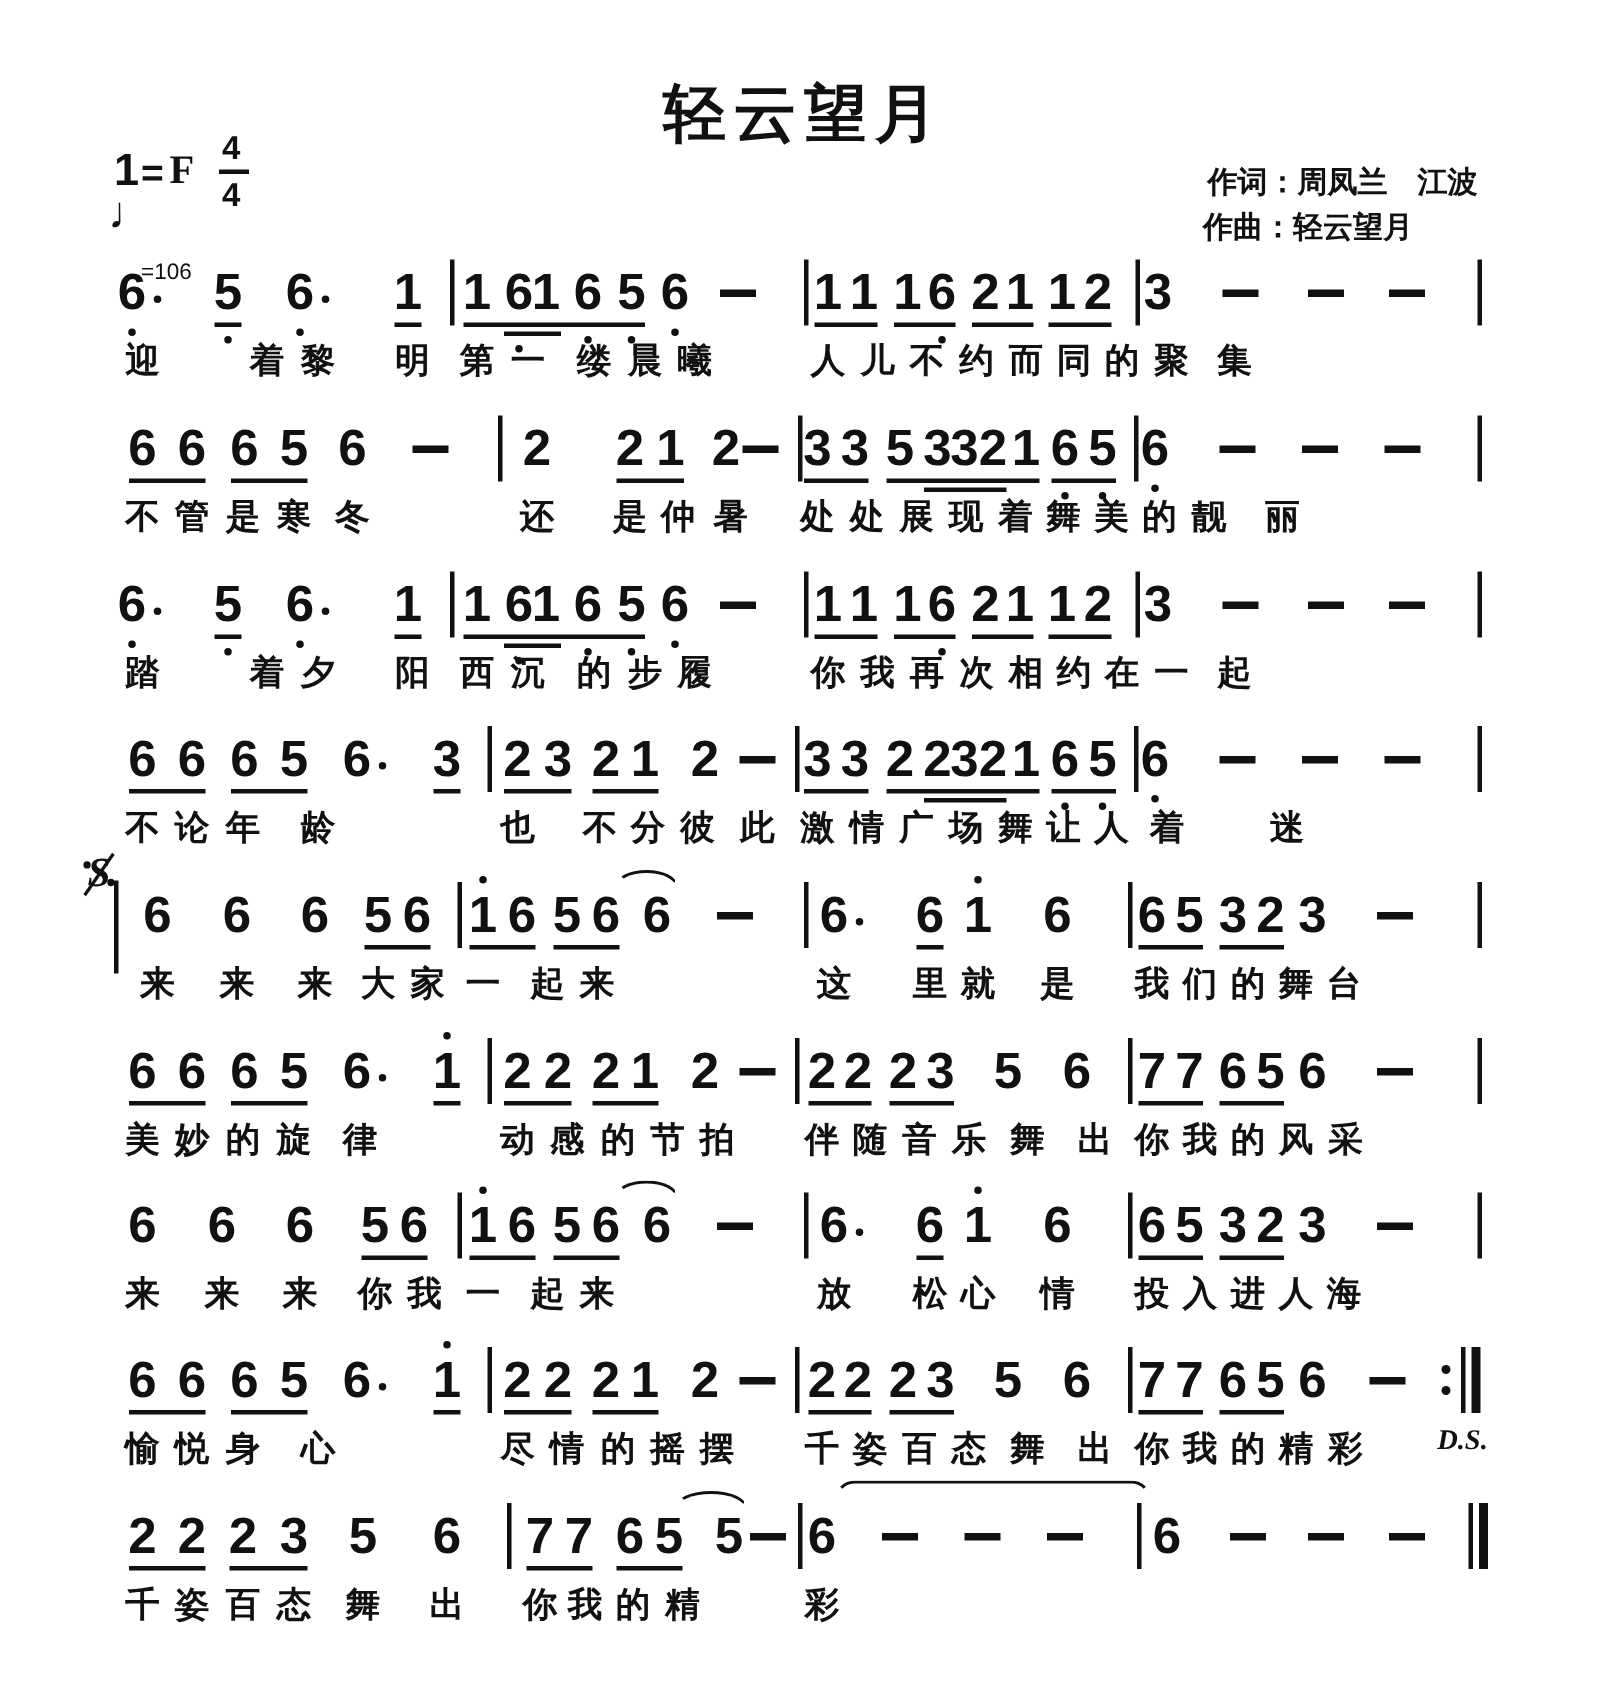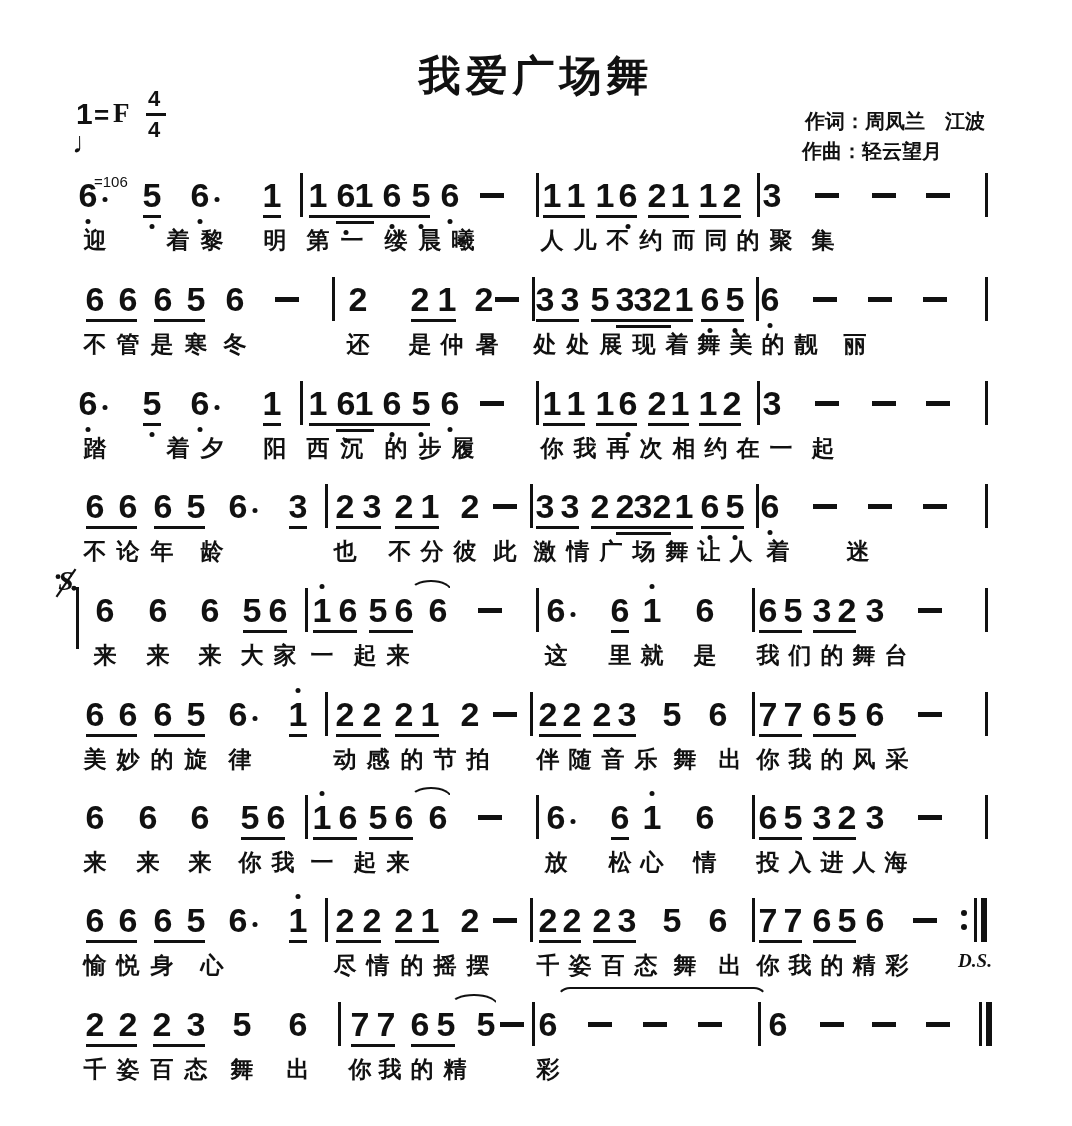--- a/index.html
+++ b/index.html
@@ -43,21 +43,21 @@
   .lyr {
     position:absolute; top:0; transform:translateX(-50%);
     font-size:23px; font-weight:700; font-family:"Liberation Serif", serif; white-space:nowrap;
   }
   .mark { font-style:italic; font-size:19px; }
   .segno { position:absolute; }
 </style>
 </head>
 <body>
 
-<div class="title">我爱广场舞</div>
+<div class="title">轻云望月</div>
 
 <div>
   <span class="hdr-abs key-tonic" style="left:76px; top:97px;">1</span>
   <span class="hdr-abs key-eq" style="left:94px; top:100px;">=</span>
   <span class="hdr-abs key-name" style="left:113px; top:98px;">F</span>
   <span class="hdr-abs ts-num" style="left:148px; top:86px;">4</span>
   <div class="hdr-abs ts-bar" style="left:146px; top:113px;"></div>
   <span class="hdr-abs ts-den" style="left:148px; top:117px;">4</span>
   <span class="hdr-abs tempo-note" style="left:72px; top:126px;">♩</span>
   <span class="hdr-abs tempo-val" style="left:94px; top:137px;">=106</span>

